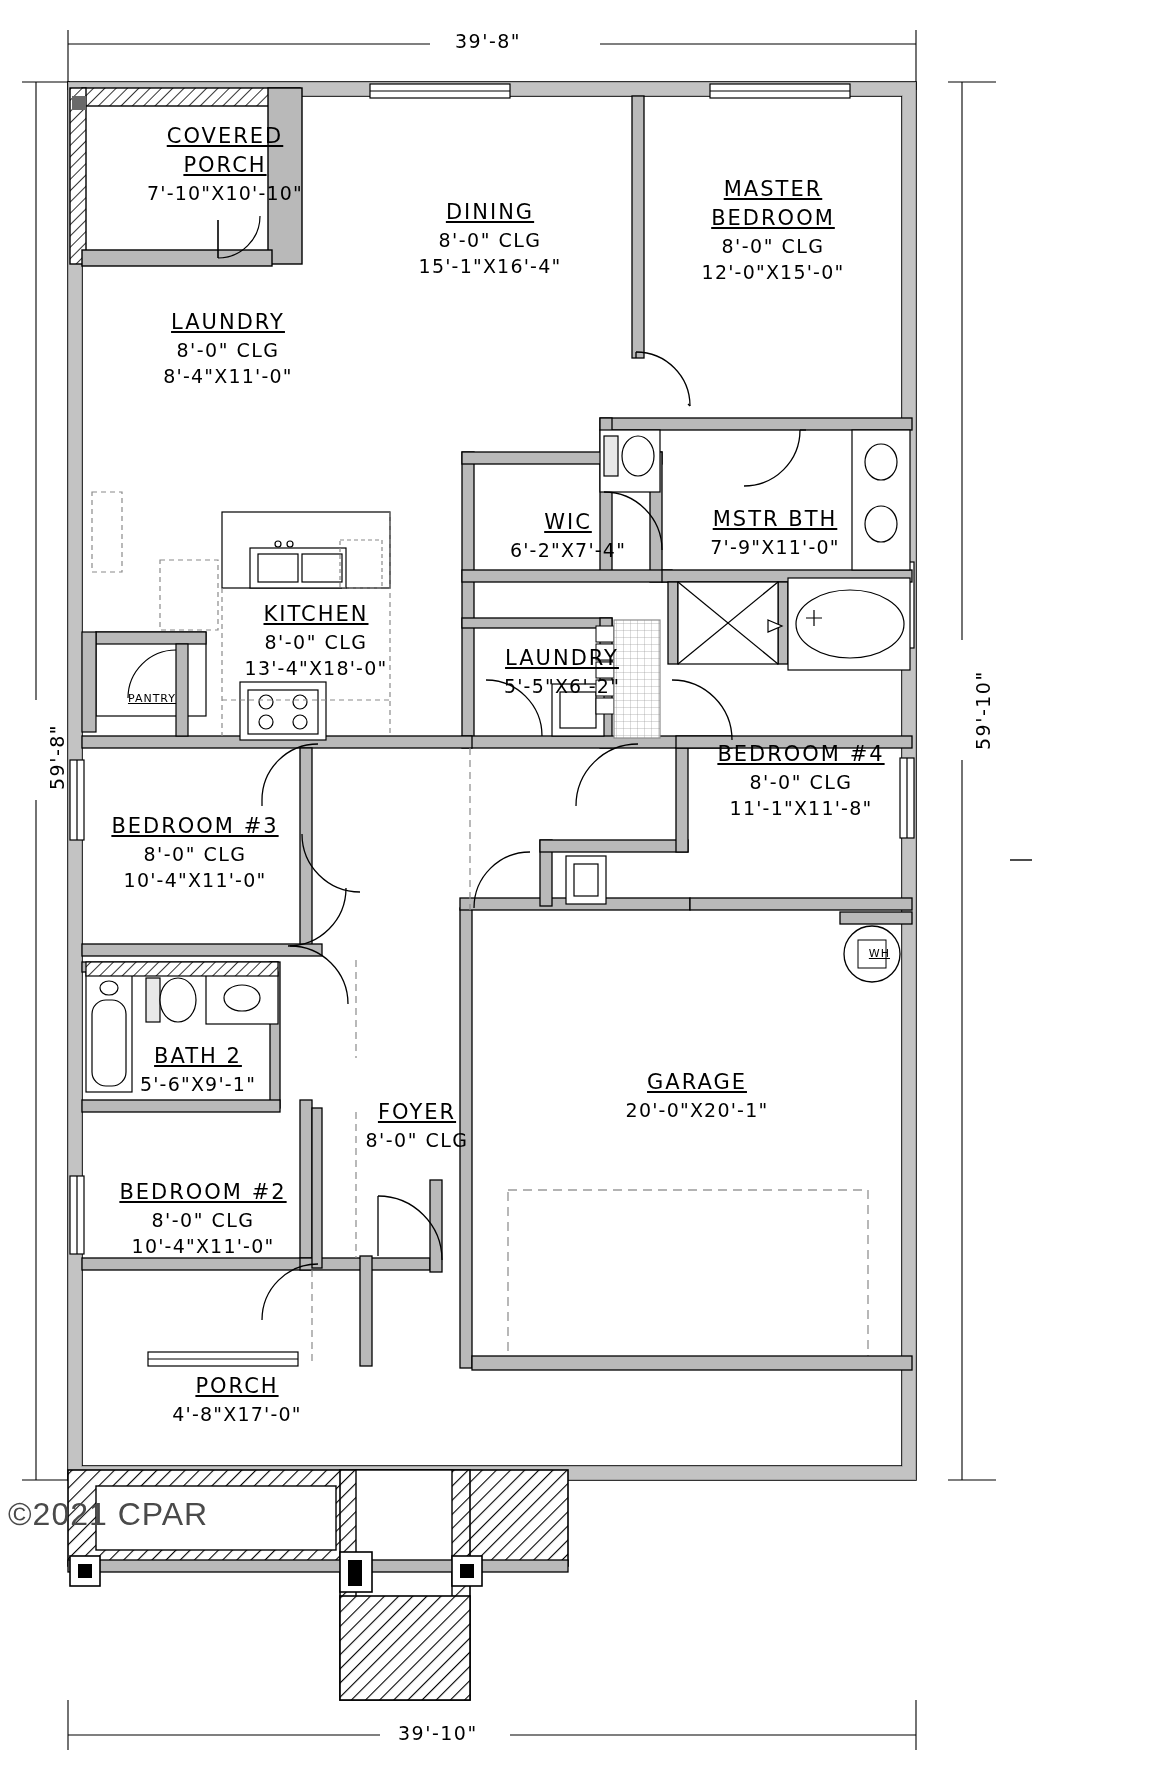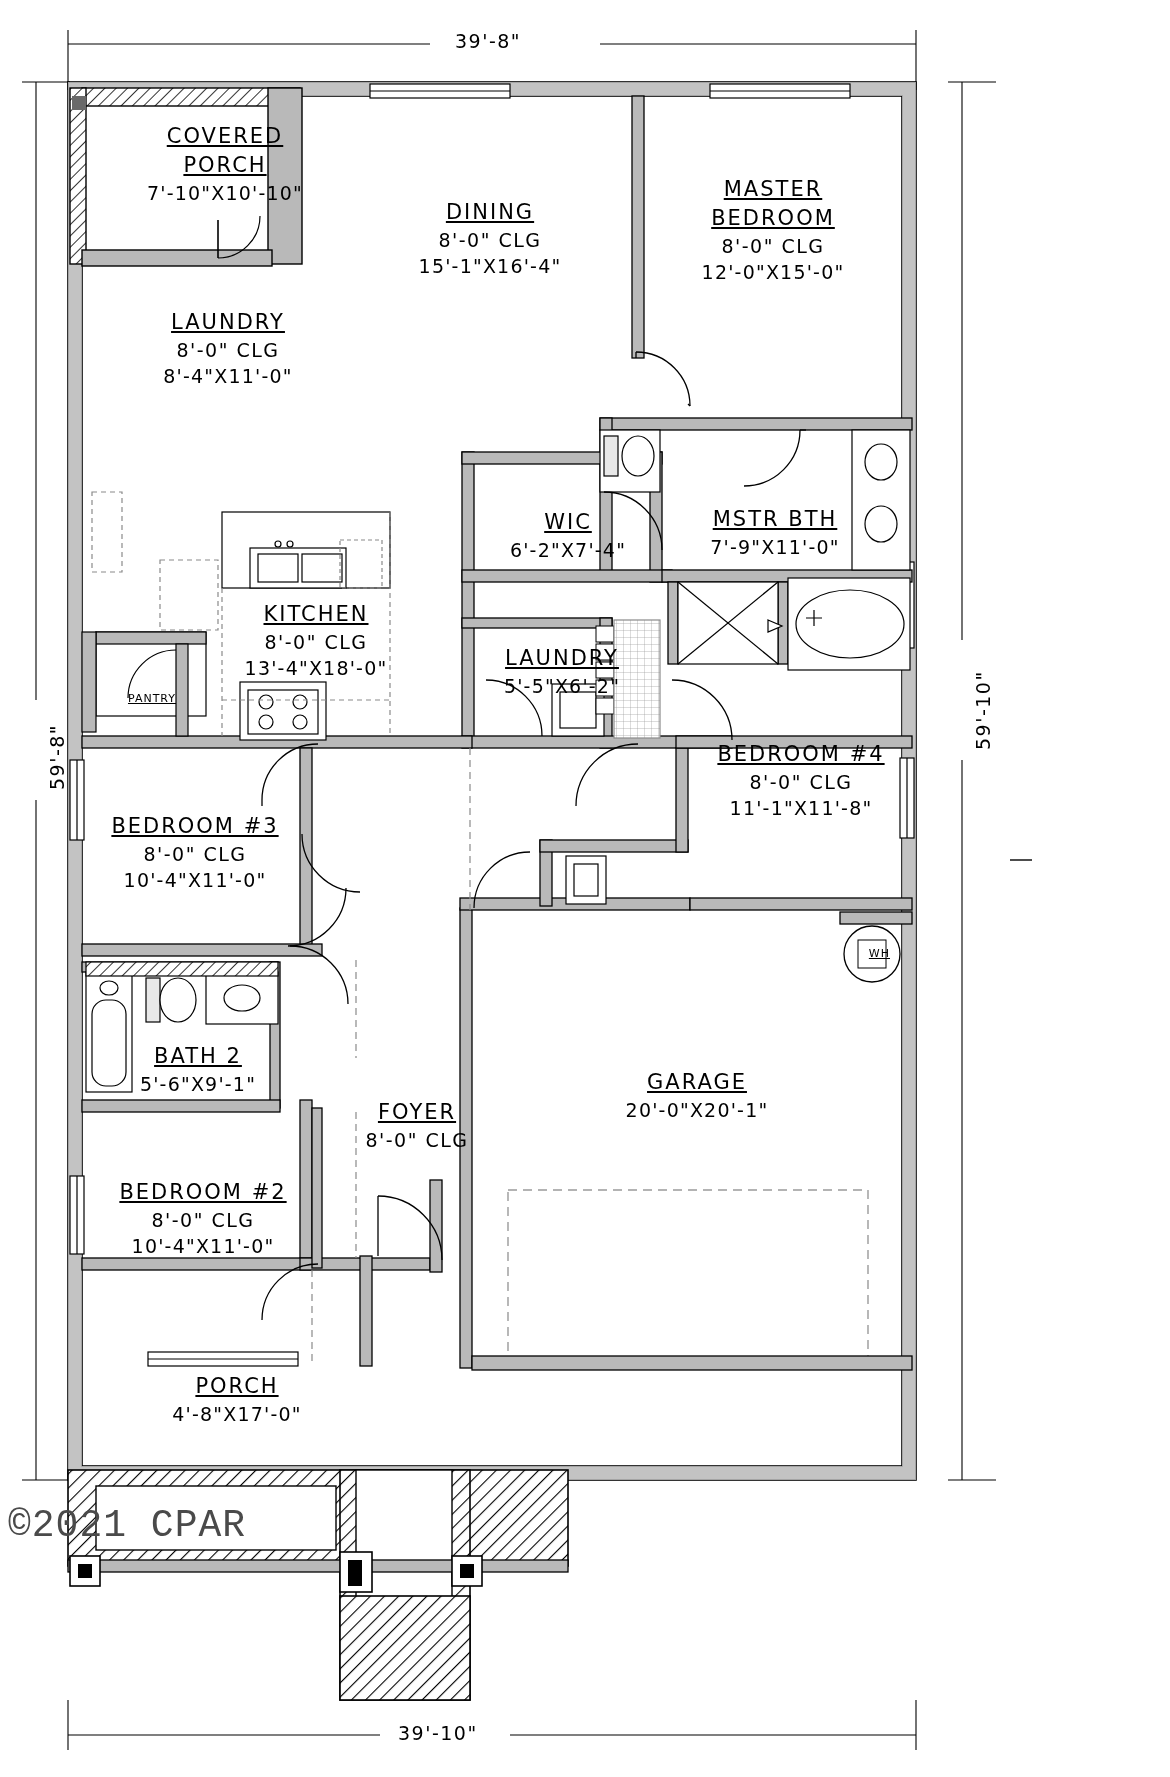--- a/index.html
+++ b/index.html
@@ -56,25 +56,24 @@
     font-family: "DejaVu Sans", sans-serif;
   }
   .dimtext.vert {
     transform: rotate(-90deg);
     transform-origin: left top;
   }
   .copyright {
     position: absolute;
     left: 8px;
     top: 1496px;
-    font-size: 38px;
+    font-size: 32px;
     letter-spacing: 1px;
     color: #4a4a4a;
-    font-family: Liberation Mono, monospace;
-    margin-top: 8px;
+    font-family: Liberation Sans, sans-serif;
   }
 </style>
 </head>
 <body>
 
 <svg id="plan" viewBox="0 0 1170 1777" xmlns="http://www.w3.org/2000/svg">
   <defs>
     <pattern id="hatch" width="8" height="8" patternTransform="rotate(45)" patternUnits="userSpaceOnUse">
       <rect width="8" height="8" fill="#ffffff"></rect>
       <line x1="0" y1="0" x2="0" y2="8" stroke="#000" stroke-width="1.6"></line>

